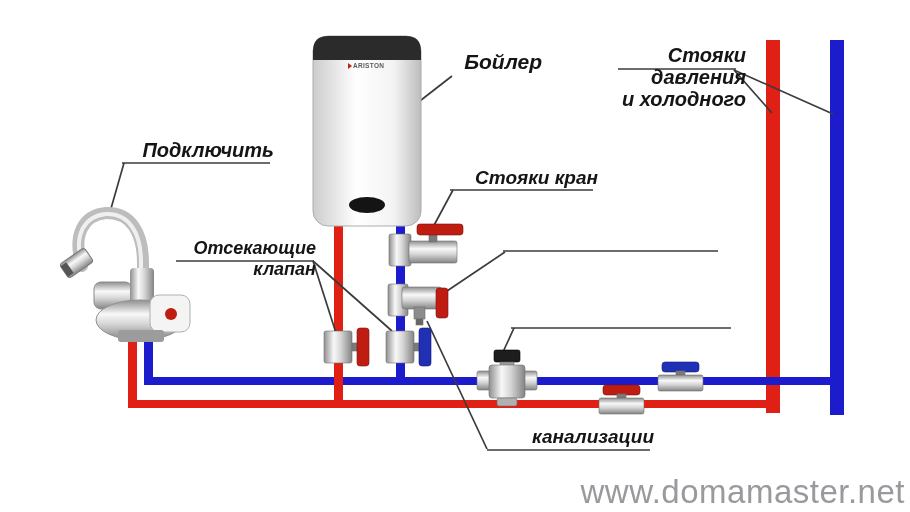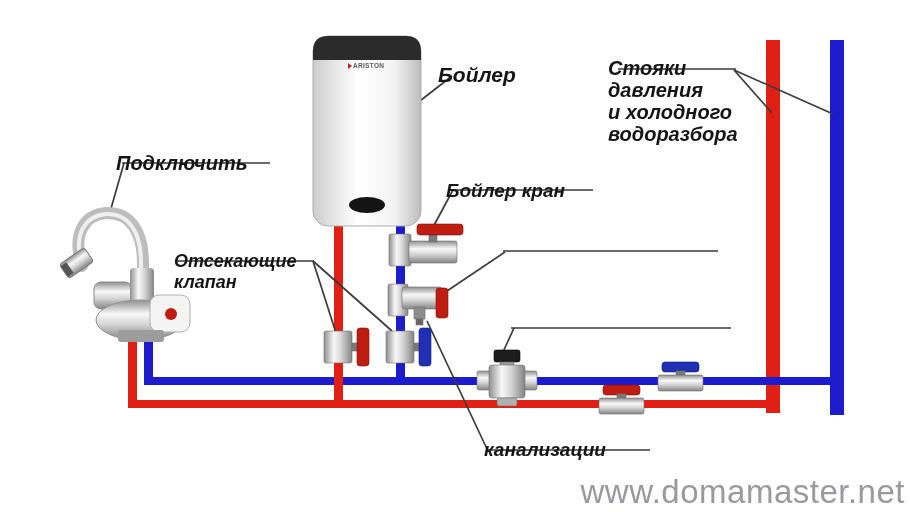--- a/index.html
+++ b/index.html
@@ -1,20 +1,20 @@
 <!DOCTYPE html>
 <html><head>
 <meta charset="utf-8">
 <style>
   html,body{margin:0;padding:0;background:#ffffff;}
   .stage{position:relative;width:910px;height:512px;background:#ffffff;overflow:hidden;
          font-family:"Liberation Sans",sans-serif;}
   svg.layer{position:absolute;left:0;top:0;}
   .lbl{position:absolute;color:#151515;font-style:italic;font-weight:700;
-       text-align:left;line-height:22px;white-space:nowrap;margin-top:13px;}
+       text-align:right;line-height:22px;white-space:nowrap;}
   .lbl span{display:block;}
   .lbl-boiler{left:438px;top:51px;width:104px;font-size:21px;}
   .lbl-risers{left:608px;top:44px;width:138px;font-size:20px;}
   .lbl-consumer{left:116px;top:139px;width:158px;font-size:20px;}
   .lbl-drain{left:446px;top:167px;width:152px;font-size:19px;}
   .lbl-shutoff{left:174px;top:238px;width:142px;font-size:18px;line-height:21px;}
   .lbl-safety{left:494px;top:227px;width:228px;font-size:19px;}
   .lbl-regulator{left:506px;top:304px;width:230px;font-size:19px;}
   .lbl-sewer{left:484px;top:426px;width:170px;font-size:19px;}
   .wm{position:absolute;right:5px;bottom:1px;font-size:33px;color:#9a9a9e;
@@ -154,29 +154,28 @@
   </svg>
 
   <div class="lbl lbl-boiler">
     <span>Бойлер</span>
   </div>
 
   <div class="lbl lbl-risers">
     <span>Стояки</span>
     <span>давления</span>
     <span>и холодного</span>
-    <span>водоразбора</span>
   </div>
 
   <div class="lbl lbl-consumer">
     <span>Подключить</span>
   </div>
 
   <div class="lbl lbl-drain">
-    <span>Бойлер кран</span>
+    <span>Стояки кран</span>
   </div>
 
   <div class="lbl lbl-shutoff">
     <span>Отсекающие</span>
     <span>клапан</span>
   </div>
 
 
 
   <div class="lbl lbl-sewer">

